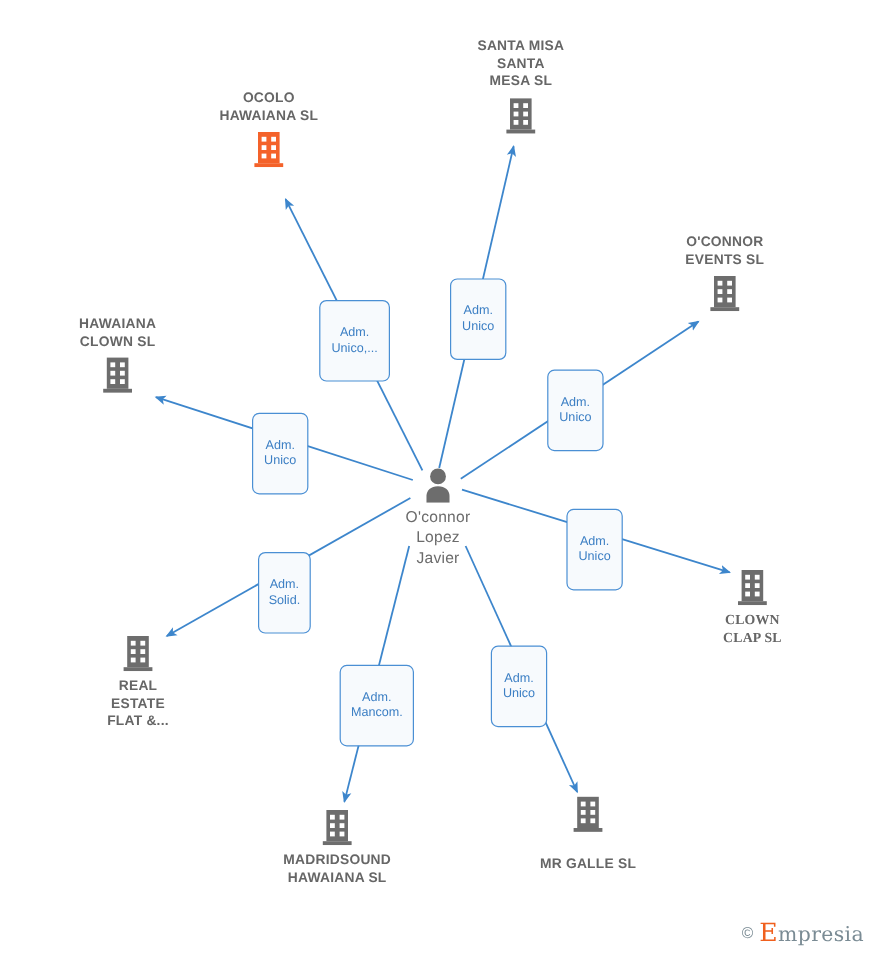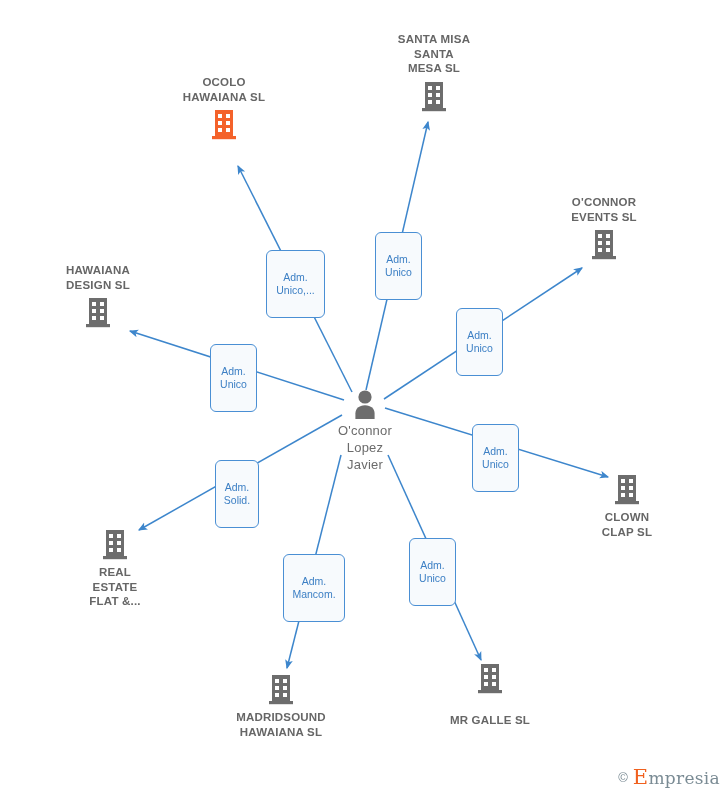--- a/index.html
+++ b/index.html
@@ -164,36 +164,36 @@
         <rect x="7" y="13" width="4" height="4" fill="#ffffff"></rect>
         <rect x="15" y="13" width="4" height="4" fill="#ffffff"></rect>
         <rect x="7" y="20" width="4" height="4" fill="#ffffff"></rect>
         <rect x="15" y="20" width="4" height="4" fill="#ffffff"></rect>
       </svg>
     </div>
   </div>
 
   <div class="node company" style="left:33px; top:263px;">
     <div class="label">HAWAIANA
-DESIGN  SL</div>
-    <div class="icon-wrap" style="margin-top:4px;">
-      <svg width="26" height="32" viewBox="0 0 26 32">
-        <rect x="4" y="2" width="18" height="26" fill="#6d6d6d"></rect>
-        <rect x="1" y="28" width="24" height="3.2" fill="#6d6d6d"></rect>
-        <rect x="7" y="6" width="4" height="4" fill="#ffffff"></rect>
-        <rect x="15" y="6" width="4" height="4" fill="#ffffff"></rect>
-        <rect x="7" y="13" width="4" height="4" fill="#ffffff"></rect>
-        <rect x="15" y="13" width="4" height="4" fill="#ffffff"></rect>
-        <rect x="7" y="20" width="4" height="4" fill="#ffffff"></rect>
-        <rect x="15" y="20" width="4" height="4" fill="#ffffff"></rect>
-      </svg>
-    </div>
-  </div>
-
-  <div class="node company" style="left:562px; top:473px;">
+CLOWN  SL</div>
+    <div class="icon-wrap" style="margin-top:4px;">
+      <svg width="26" height="32" viewBox="0 0 26 32">
+        <rect x="4" y="2" width="18" height="26" fill="#6d6d6d"></rect>
+        <rect x="1" y="28" width="24" height="3.2" fill="#6d6d6d"></rect>
+        <rect x="7" y="6" width="4" height="4" fill="#ffffff"></rect>
+        <rect x="15" y="6" width="4" height="4" fill="#ffffff"></rect>
+        <rect x="7" y="13" width="4" height="4" fill="#ffffff"></rect>
+        <rect x="15" y="13" width="4" height="4" fill="#ffffff"></rect>
+        <rect x="7" y="20" width="4" height="4" fill="#ffffff"></rect>
+        <rect x="15" y="20" width="4" height="4" fill="#ffffff"></rect>
+      </svg>
+    </div>
+  </div>
+
+  <div class="node company" style="left:562px; top:473px;font-family:Liberation Serif, serif;">
     <div class="icon-wrap">
       <svg width="26" height="32" viewBox="0 0 26 32">
         <rect x="4" y="2" width="18" height="26" fill="#6d6d6d"></rect>
         <rect x="1" y="28" width="24" height="3.2" fill="#6d6d6d"></rect>
         <rect x="7" y="6" width="4" height="4" fill="#ffffff"></rect>
         <rect x="15" y="6" width="4" height="4" fill="#ffffff"></rect>
         <rect x="7" y="13" width="4" height="4" fill="#ffffff"></rect>
         <rect x="15" y="13" width="4" height="4" fill="#ffffff"></rect>
         <rect x="7" y="20" width="4" height="4" fill="#ffffff"></rect>
         <rect x="15" y="20" width="4" height="4" fill="#ffffff"></rect>

